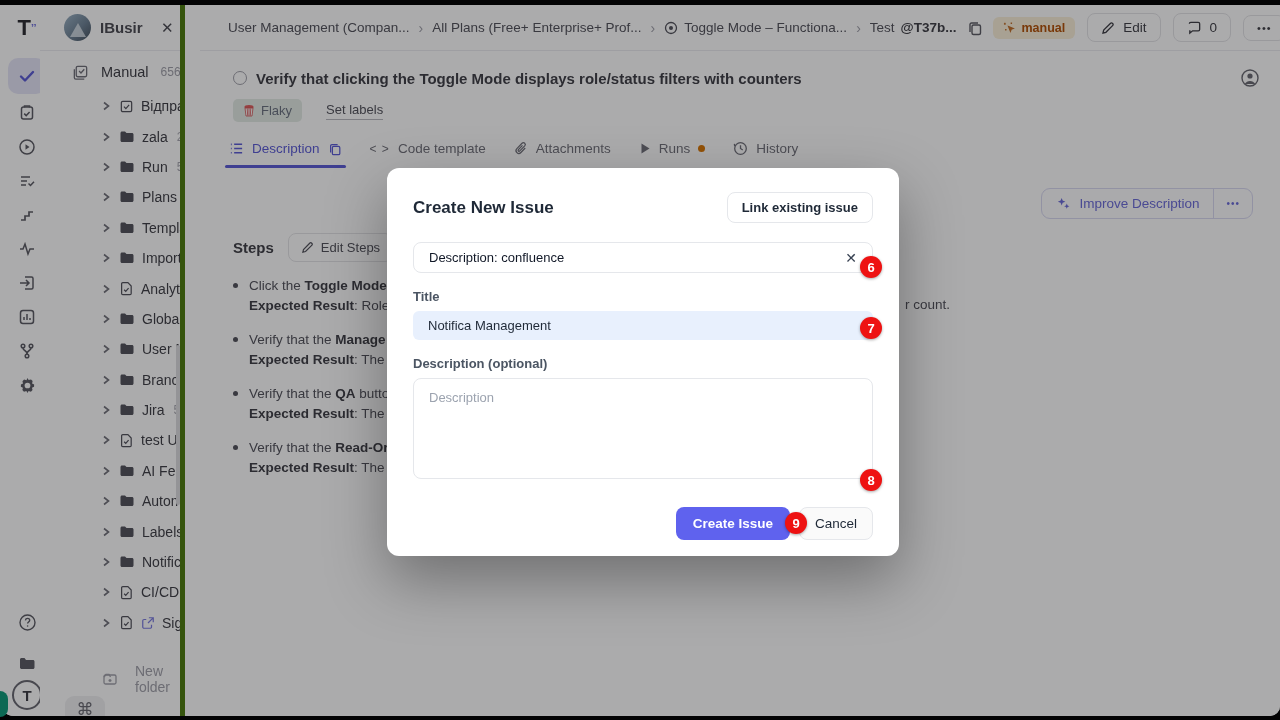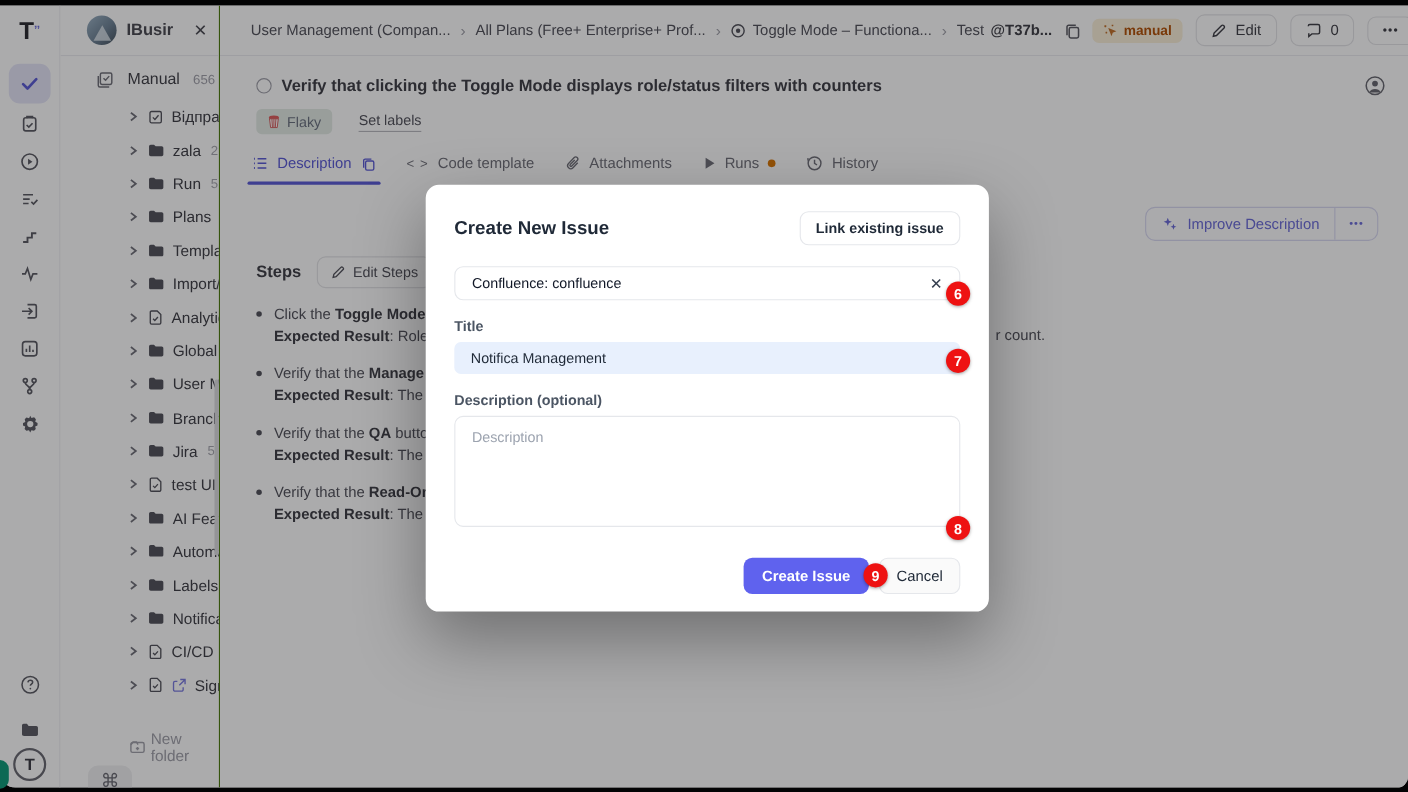--- a/index.html
+++ b/index.html
@@ -16,22 +16,22 @@
   .rail-logo .tick { color:#6b6bdc; font-size:11px; vertical-align:top; }
   .rail-btn { width:36px; height:34px; display:flex; align-items:center; justify-content:center;
               color:#5c5c64; cursor:pointer; }
   .rail-btn.active { background:#e6e6f8; border-radius:10px; color:#5b5bd6; height:36px; width:38px; margin-bottom:2px;}
   .rail-btn:nth-child(2){ margin-top:7px; }
   .rail-bottom { margin-top:auto; display:flex; flex-direction:column; align-items:center; padding-bottom:6px; }
   .rail-tcircle { width:30px; height:30px; border:2px solid #6a6a72; border-radius:50%;
                   display:flex; align-items:center; justify-content:center; font-weight:bold; font-size:15px; color:#3c3c44;}
 
   
-  .sidebar { position:absolute; left:55px; top:0; bottom:0; width:145px; background:#fff;
-             border-right:1px solid #4d7c0f; overflow:hidden; }
+  .sidebar { position:absolute; left:40px; top:0; bottom:0; width:145px; background:#fff;
+             border-right:5px solid #4d7c0f; overflow:hidden; }
   .project-chip { height:46px; display:flex; align-items:center; gap:9px; padding-left:24px;
                   border-bottom:1px solid #ececf0; }
   .avatar { width:27px; height:27px; border-radius:50%; flex:0 0 auto;
             background:linear-gradient(135deg,#9db4c6 0%,#6f8396 55%,#45525e 100%); position:relative; overflow:hidden;}
   .avatar:after{ content:""; position:absolute; left:6px; top:9px; border-left:8px solid transparent;
                  border-right:8px solid transparent; border-bottom:14px solid #dfe7ee; opacity:.8;}
   .project-name { font-size:15px; font-weight:600; color:#4b4b53; white-space:nowrap; overflow:hidden; width:52px; }
   .chip-close { color:#4b4b53; font-size:15px; cursor:pointer; }
   .side-header { height:42px; display:flex; align-items:center; gap:12px; padding-left:32px;
                  color:#3f3f46; }
@@ -39,21 +39,21 @@
   .side-header .sh-count { font-size:12px; color:#a1a1aa; }
   .tree { position:absolute; top:93px; left:0; right:0; bottom:64px; overflow:hidden; }
   .tree-row { height:30.4px; display:flex; align-items:center; gap:7px; padding-left:60px;
               white-space:nowrap; cursor:pointer; }
   .tree-row:first-child { margin-top:-7px; }
   .tree-row .chev { color:#71717a; display:flex; }
   .tree-row .tico { color:#52525b; display:flex; }
   .tree-row .tlabel { font-size:14px; color:#3f3f46; }
   .tree-row .tcount { font-size:12px; color:#a8a8b0; margin-left:2px; }
   .new-folder { position:absolute; bottom:22px; left:0; right:0; height:30px; display:flex;
-                align-items:center; gap:4px; padding-left:62px; color:#a1a1aa; font-size:14px; cursor:pointer;}
+                align-items:center; gap:17px; padding-left:62px; color:#a1a1aa; font-size:14px; cursor:pointer;}
   .cmd-btn { position:absolute; left:25px; bottom:-12px; width:40px; height:32px; background:#f0f0f2;
              border-radius:9px; display:flex; align-items:flex-start; justify-content:center;
              font-size:17px; color:#6a6a72; padding-top:3px; cursor:pointer;}
   .side-scrollthumb { position:absolute; right:0px; top:340px; width:4px; height:160px;
                       background:#dcdce0; border-radius:2px; cursor:pointer;}
 
   
   .topbar { position:absolute; left:200px; right:0; top:0; height:46px; border-bottom:1px solid #ececf0;
             display:flex; align-items:center; padding:0 20px 0 28px; gap:10px; background:#fff;}
   .breadcrumbs { display:flex; align-items:center; gap:9px; font-size:13.5px; color:#52525b; white-space:nowrap;}
@@ -704,21 +704,21 @@
 
   <div class="chat-sliver"></div>
   <div class="overlay"></div>
 
   <div class="modal">
     <div class="modal-head">
       <span class="modal-title">Create New Issue</span>
       <button class="link-btn">Link existing issue</button>
     </div>
     <div class="select-field">
-      <span class="sval">Confluence: confluence</span>
+      <span class="sval">Description: confluence</span>
       <span class="clear">✕</span>
     </div>
     <div class="field-label">Title</div>
     <div class="title-input">Notifica Management</div>
     <div class="field-label">Description (optional)</div>
     <div class="desc-box">Description</div>
     <div class="modal-foot">
       <button class="btn-create">Create Issue</button>
       <button class="btn-cancel">Cancel</button>
     </div>

